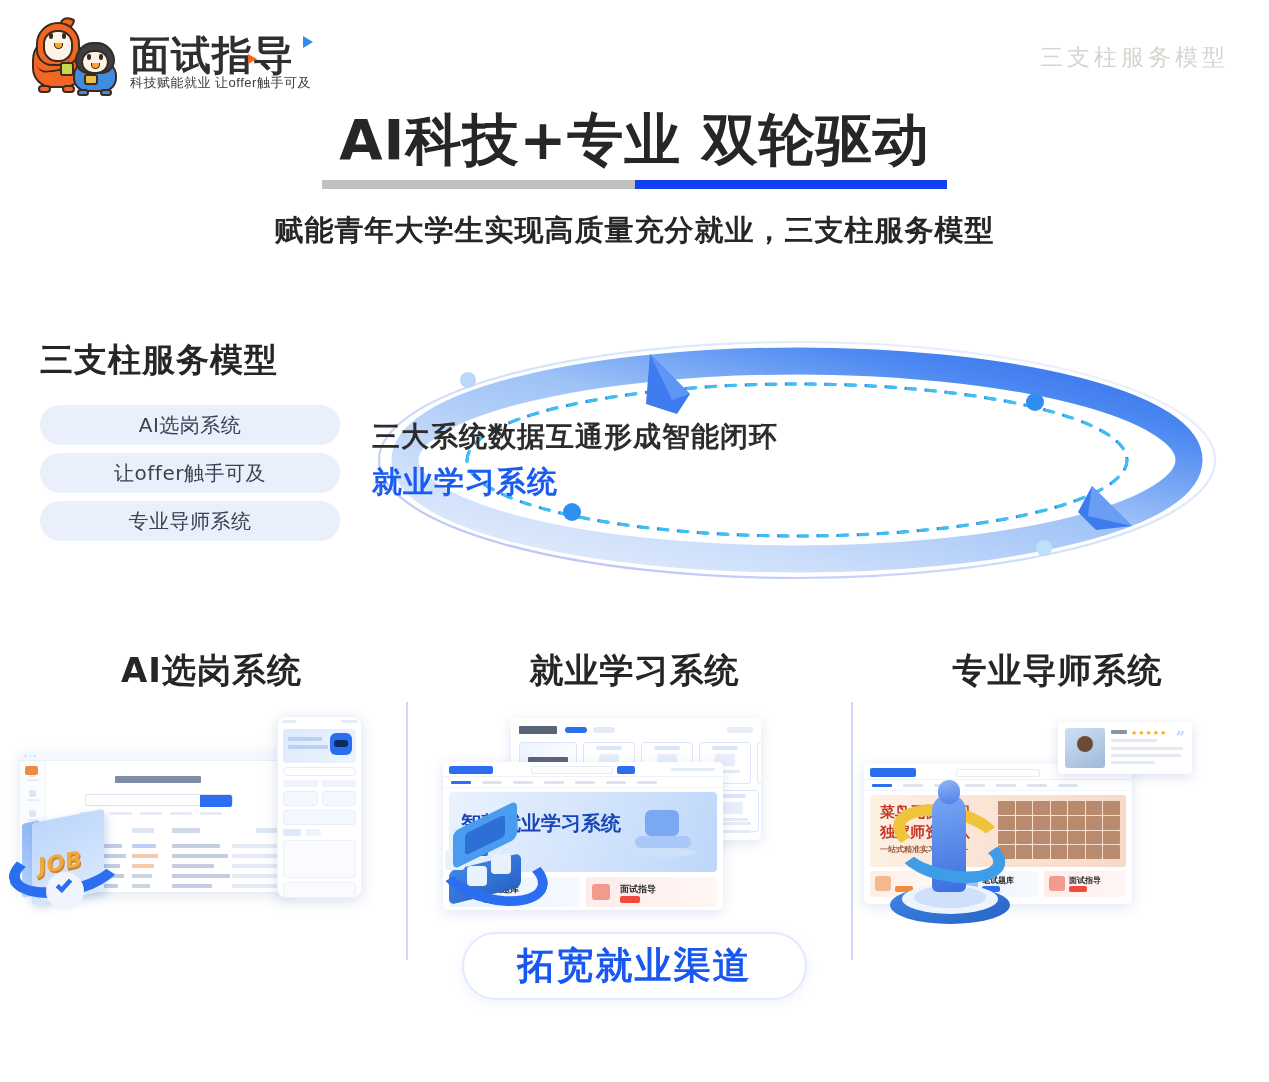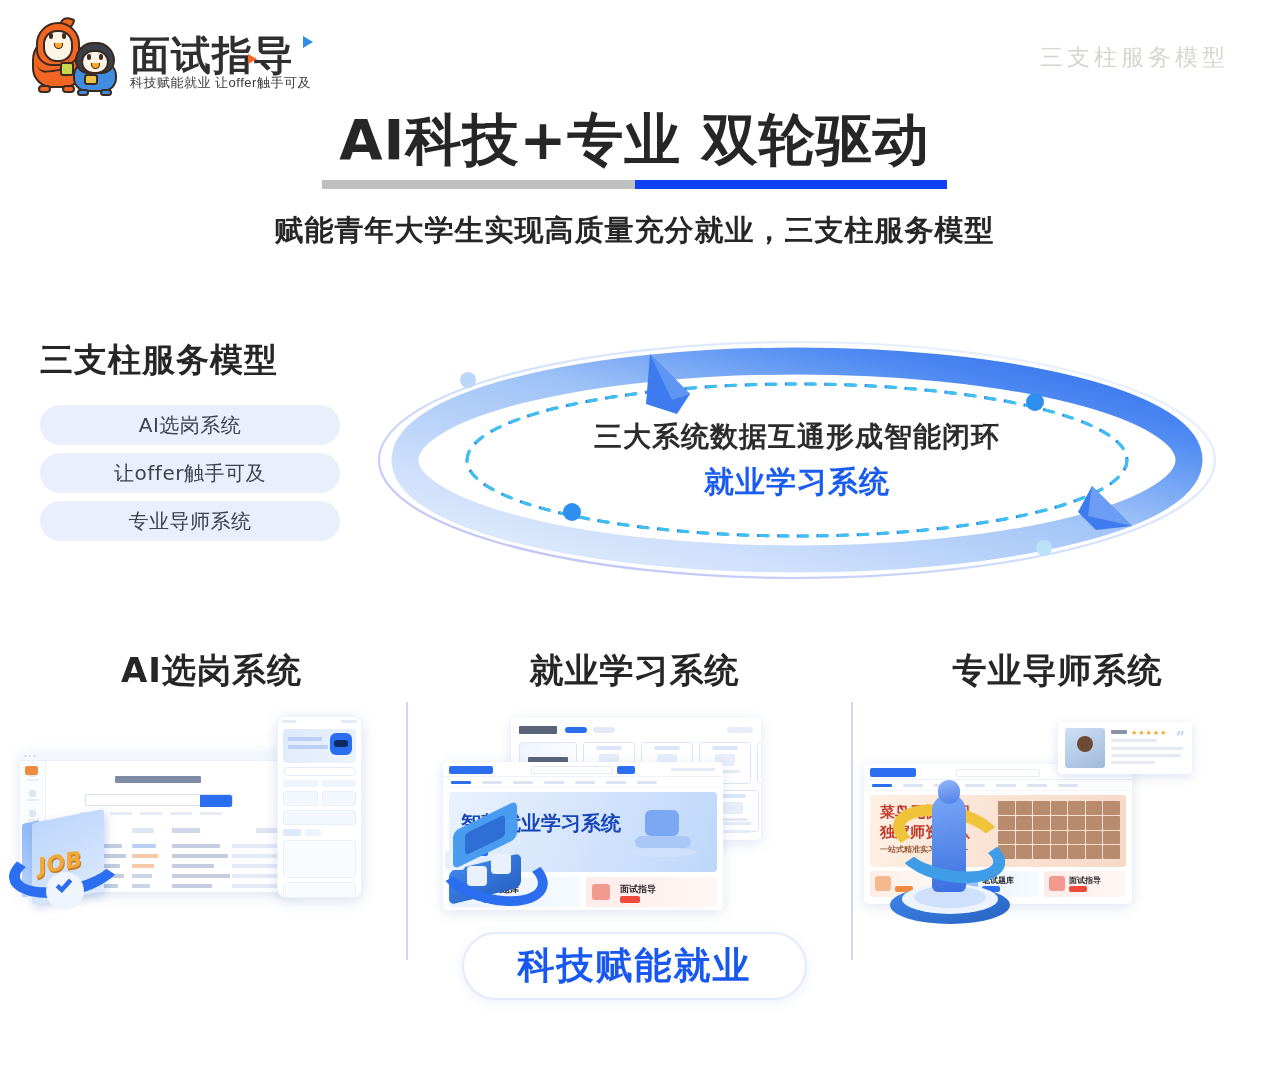--- a/index.html
+++ b/index.html
@@ -180,21 +180,21 @@
   }
 
   
   .ellipse-wrap {
     position: absolute; left: 372px; top: 330px;
     width: 850px; height: 260px;
   }
   .ellipse-wrap svg { display: block; }
   .ellipse-center {
     position: absolute; left: 0; right: 0; top: 88px;
-    text-align: center; pointer-events: none;
+    pointer-events: none;
   }
   .ell-line1 {
     font-size: 28px; font-weight: 700; color: #2c2c2c; letter-spacing: 1px;
     font-family: "DejaVu Sans", "Liberation Sans", sans-serif;
   }
   .ell-line2 {
     margin-top: 6px;
     font-size: 30px; font-weight: 700; color: #1a5cf0; letter-spacing: 1px;
     font-family: "DejaVu Sans", "Liberation Sans", sans-serif;
   }
@@ -798,14 +798,14 @@
         <div class="base3"></div>
       <div class="arcY"></div>
       <div class="fig"></div>
       <div class="head"></div>
       <div class="arcB"></div>
     </div>
   </div>
 </div>
 
 <div class="cards">
-  <div class="card k2">科技赋能就业</div>
+  <div class="card k2">拓宽就业渠道</div>
 </div>
 
 </body></html>

